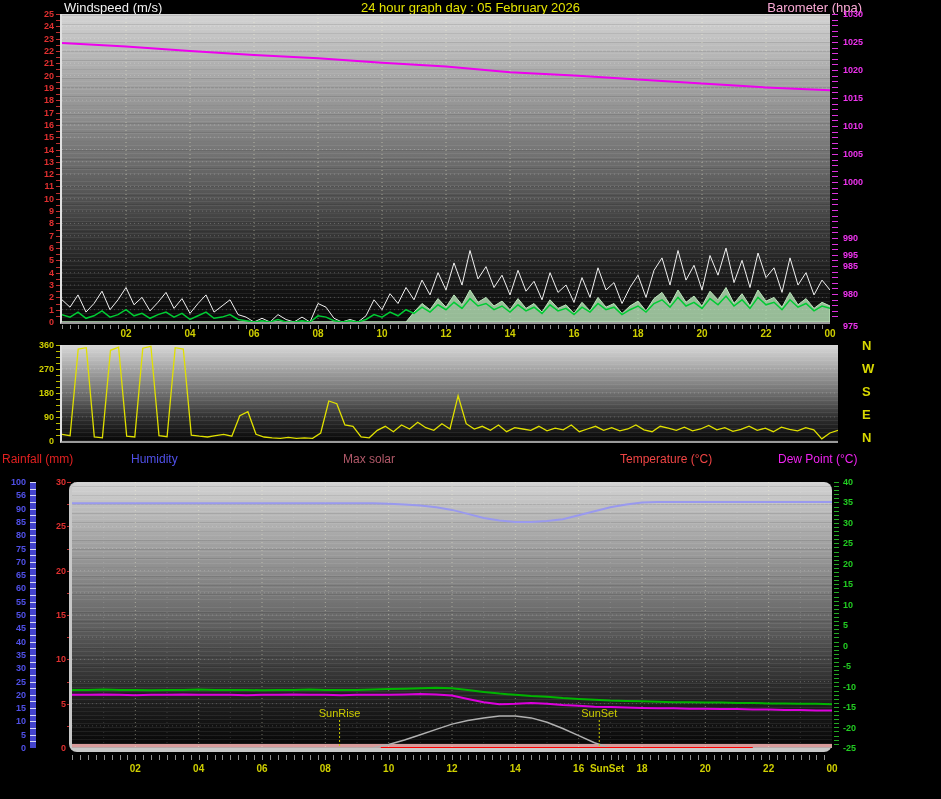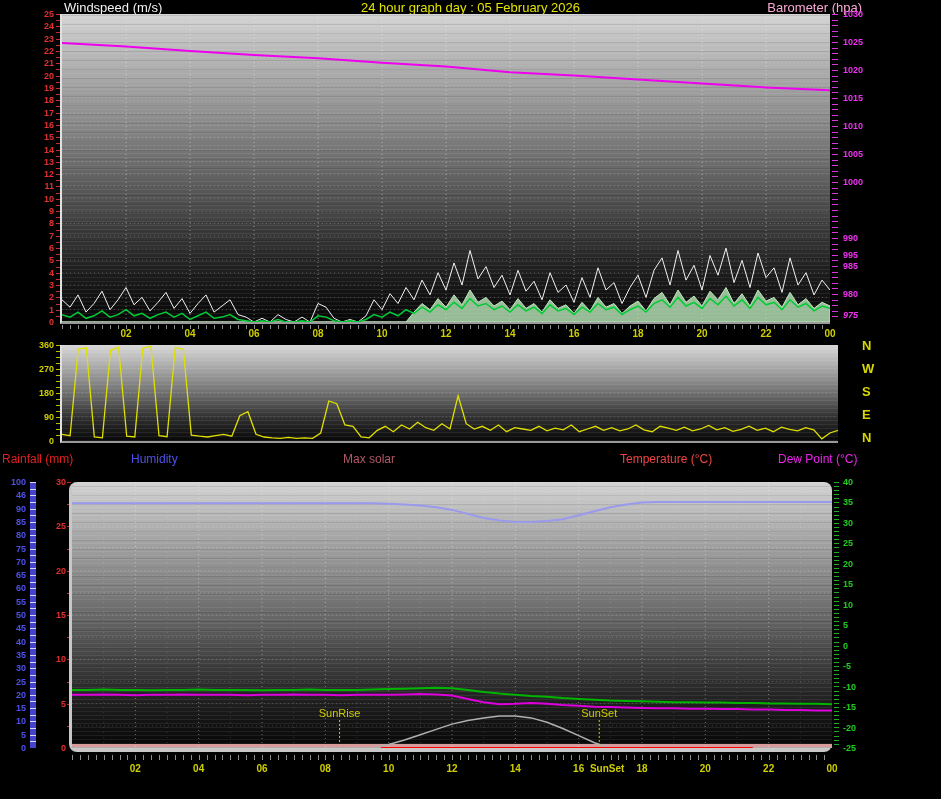--- a/index.html
+++ b/index.html
@@ -116,21 +116,21 @@
         <line x1="0" x2="768" y1="24.639999999999986" y2="24.639999999999986" stroke="rgba(255,255,255,0.22)" stroke-dasharray="1 3"></line>
         <line x1="0" x2="768" y1="12.319999999999993" y2="12.319999999999993" stroke="rgba(255,255,255,0.22)" stroke-dasharray="1 3"></line>
         <polygon points="0.0,308.0 8.0,308.0 16.0,308.0 24.0,308.0 32.0,308.0 40.0,308.0 48.0,308.0 56.0,308.0 64.0,308.0 72.0,308.0 80.0,308.0 88.0,308.0 96.0,308.0 104.0,308.0 112.0,308.0 120.0,308.0 128.0,308.0 136.0,308.0 144.0,308.0 152.0,308.0 160.0,308.0 168.0,308.0 176.0,308.0 184.0,308.0 192.0,308.0 200.0,308.0 208.0,308.0 216.0,308.0 224.0,308.0 232.0,308.0 240.0,308.0 248.0,308.0 256.0,308.0 264.0,308.0 272.0,308.0 280.0,308.0 288.0,308.0 296.0,308.0 304.0,308.0 312.0,308.0 320.0,308.0 328.0,308.0 336.0,308.0 344.0,308.0 352.0,298.1 360.0,289.5 368.0,295.7 376.0,284.6 384.0,293.2 392.0,280.9 400.0,290.8 408.0,276.0 416.0,288.3 424.0,283.4 432.0,292.0 440.0,287.1 448.0,295.7 456.0,284.6 464.0,294.4 472.0,289.5 480.0,298.1 488.0,285.8 496.0,294.4 504.0,290.8 512.0,299.4 520.0,288.3 528.0,296.9 536.0,283.4 544.0,293.2 552.0,289.5 560.0,299.4 568.0,292.0 576.0,287.1 584.0,296.9 592.0,284.6 600.0,278.4 608.0,290.8 616.0,276.0 624.0,288.3 632.0,282.1 640.0,292.0 648.0,277.2 656.0,285.8 664.0,273.5 672.0,289.5 680.0,279.7 688.0,292.0 696.0,276.0 704.0,287.1 712.0,283.4 720.0,293.2 728.0,278.4 736.0,290.8 744.0,284.6 752.0,294.4 760.0,288.3 768.0,292.0 768.0,308 0.0,308" fill="#bce8bc" fill-opacity="0.8" stroke="#bce8bc" stroke-width="1"></polygon>
         <polyline points="0.0,285.8 8.0,293.2 16.0,280.9 24.0,298.1 32.0,289.5 40.0,277.2 48.0,295.7 56.0,285.8 64.0,273.5 72.0,290.8 80.0,283.4 88.0,296.9 96.0,288.3 104.0,278.4 112.0,294.4 120.0,284.6 128.0,299.4 136.0,289.5 144.0,280.9 152.0,298.1 160.0,292.0 168.0,285.8 176.0,300.6 184.0,303.1 192.0,308.0 200.0,304.3 208.0,308.0 216.0,300.6 224.0,305.5 232.0,308.0 240.0,303.1 248.0,308.0 256.0,289.5 264.0,293.2 272.0,304.3 280.0,308.0 288.0,305.5 296.0,308.0 304.0,301.8 312.0,285.8 320.0,295.7 328.0,279.7 336.0,289.5 344.0,273.5 352.0,285.8 360.0,266.1 368.0,280.9 376.0,258.7 384.0,276.0 392.0,248.9 400.0,271.0 408.0,236.5 416.0,264.9 424.0,252.6 432.0,273.5 440.0,261.2 448.0,280.9 456.0,256.3 464.0,277.2 472.0,267.3 480.0,285.8 488.0,258.7 496.0,278.4 504.0,271.0 512.0,288.3 520.0,263.6 528.0,283.4 536.0,253.8 544.0,276.0 552.0,268.6 560.0,289.5 568.0,273.5 576.0,261.2 584.0,283.4 592.0,256.3 600.0,243.9 608.0,271.0 616.0,236.5 624.0,266.1 632.0,251.3 640.0,276.0 648.0,241.5 656.0,261.2 664.0,234.1 672.0,268.6 680.0,246.4 688.0,273.5 696.0,239.0 704.0,263.6 712.0,253.8 720.0,278.4 728.0,243.9 736.0,271.0 744.0,258.7 752.0,280.9 760.0,266.1 768.0,276.0" fill="none" stroke="#f0f0f0" stroke-width="1"></polyline>
         <polyline points="0.0,300.6 8.0,303.1 16.0,298.1 24.0,304.3 32.0,301.8 40.0,296.9 48.0,303.1 56.0,300.6 64.0,295.7 72.0,301.8 80.0,299.4 88.0,304.3 96.0,300.6 104.0,298.1 112.0,303.1 120.0,299.4 128.0,305.5 136.0,301.8 144.0,298.1 152.0,304.3 160.0,303.1 168.0,300.6 176.0,305.5 184.0,306.8 192.0,308.0 200.0,306.8 208.0,308.0 216.0,305.5 224.0,308.0 232.0,308.0 240.0,306.8 248.0,308.0 256.0,301.8 264.0,303.1 272.0,306.8 280.0,308.0 288.0,306.8 296.0,308.0 304.0,305.5 312.0,300.6 320.0,303.1 328.0,298.1 336.0,301.8 344.0,295.7 352.0,299.4 360.0,293.2 368.0,298.1 376.0,290.8 384.0,295.7 392.0,288.3 400.0,294.4 408.0,284.6 416.0,292.0 424.0,289.5 432.0,295.7 440.0,292.0 448.0,298.1 456.0,290.8 464.0,296.9 472.0,293.2 480.0,299.4 488.0,290.8 496.0,296.9 504.0,294.4 512.0,300.6 520.0,293.2 528.0,298.1 536.0,289.5 544.0,295.7 552.0,293.2 560.0,300.6 568.0,295.7 576.0,292.0 584.0,298.1 592.0,289.5 600.0,285.8 608.0,293.2 616.0,283.4 624.0,292.0 632.0,288.3 640.0,294.4 648.0,284.6 656.0,290.8 664.0,282.1 672.0,292.0 680.0,285.8 688.0,294.4 696.0,283.4 704.0,290.8 712.0,288.3 720.0,295.7 728.0,285.8 736.0,293.2 744.0,289.5 752.0,296.9 760.0,292.0 768.0,294.4" fill="none" stroke="#00cc33" stroke-width="1.5"></polyline>
         <polyline points="0.0,29.1 64.0,32.5 128.0,37.0 192.0,40.9 256.0,44.2 320.0,48.7 384.0,52.6 448.0,58.2 512.0,61.6 576.0,65.5 640.0,69.4 704.0,73.4 768.0,76.2" fill="none" stroke="#ee00ee" stroke-width="2"></polyline>
       </svg>
   </div>
   <div class="strip-v" style="left:832px;top:14px;width:6px;height:308px;background:repeating-linear-gradient(to bottom,#dd33dd 0 1px,transparent 1px 5.6px);"></div>
   <div class="vticks mag lal" style="left:843px;top:14px;width:34px;height:308px;">
-      <span style="top: 296px; font-style: italic;">975</span>
+      <span style="top: 307px;">975</span>
       <span style="top: 275px;">980</span>
       <span style="top: 247px;">985</span>
       <span style="top: 219px;">990</span>
       <span style="top: 191px; margin-top: 45px;">995</span>
       <span style="top: 163px;">1000</span>
       <span style="top: 135px;">1005</span>
       <span style="top: 107px;">1010</span>
       <span style="top: 79px;">1015</span>
       <span style="top: 51px;">1020</span>
       <span style="top: 23px;">1025</span>
@@ -197,21 +197,21 @@
       <span style="top: 141.3px;">45</span>
       <span style="top: 128px;">50</span>
       <span style="top: 114.7px;">55</span>
       <span style="top: 101.4px;">60</span>
       <span style="top: 88.1px;">65</span>
       <span style="top: 74.8px;">70</span>
       <span style="top: 61.5px;">75</span>
       <span style="top: 48.2px;">80</span>
       <span style="top: 34.9px;">85</span>
       <span style="top: 21.6px;">90</span>
-      <span style="top: 8.3px;">46</span>
+      <span style="top: 8.3px;">56</span>
       <span style="top: -5px;">100</span>
     </div>
   <div class="strip-v" style="left:30px;top:482px;width:6px;height:266px;background:#4444cc;
               background-image:repeating-linear-gradient(to bottom,rgba(255,255,255,0.8) 0 1px,transparent 1px 6.65px);"></div>
   <div class="vticks red" style="left:44px;top:482px;width:22px;height:266px;">
       <span style="top: 261px;">0</span>
       <span style="top: 216.667px;">5</span>
       <span style="top: 172.333px;">10</span>
       <span style="top: 128px;">15</span>
       <span style="top: 83.6667px;">20</span>

